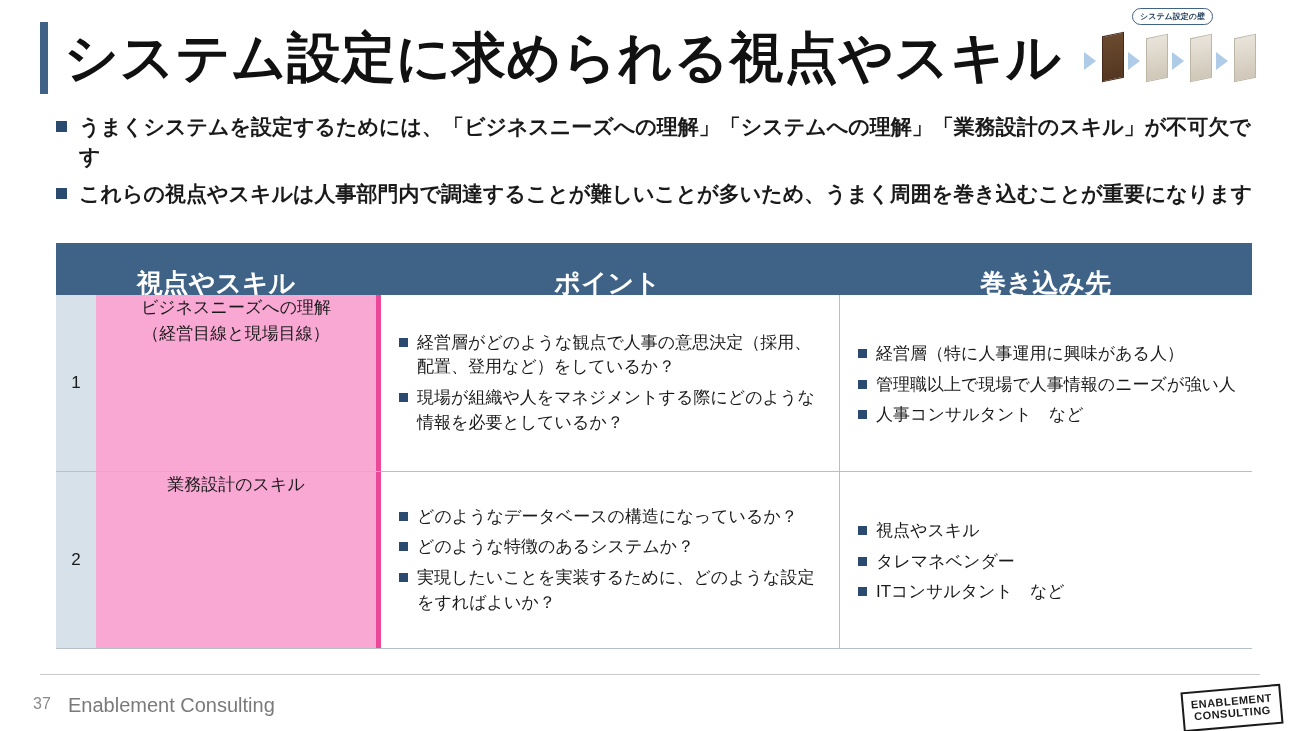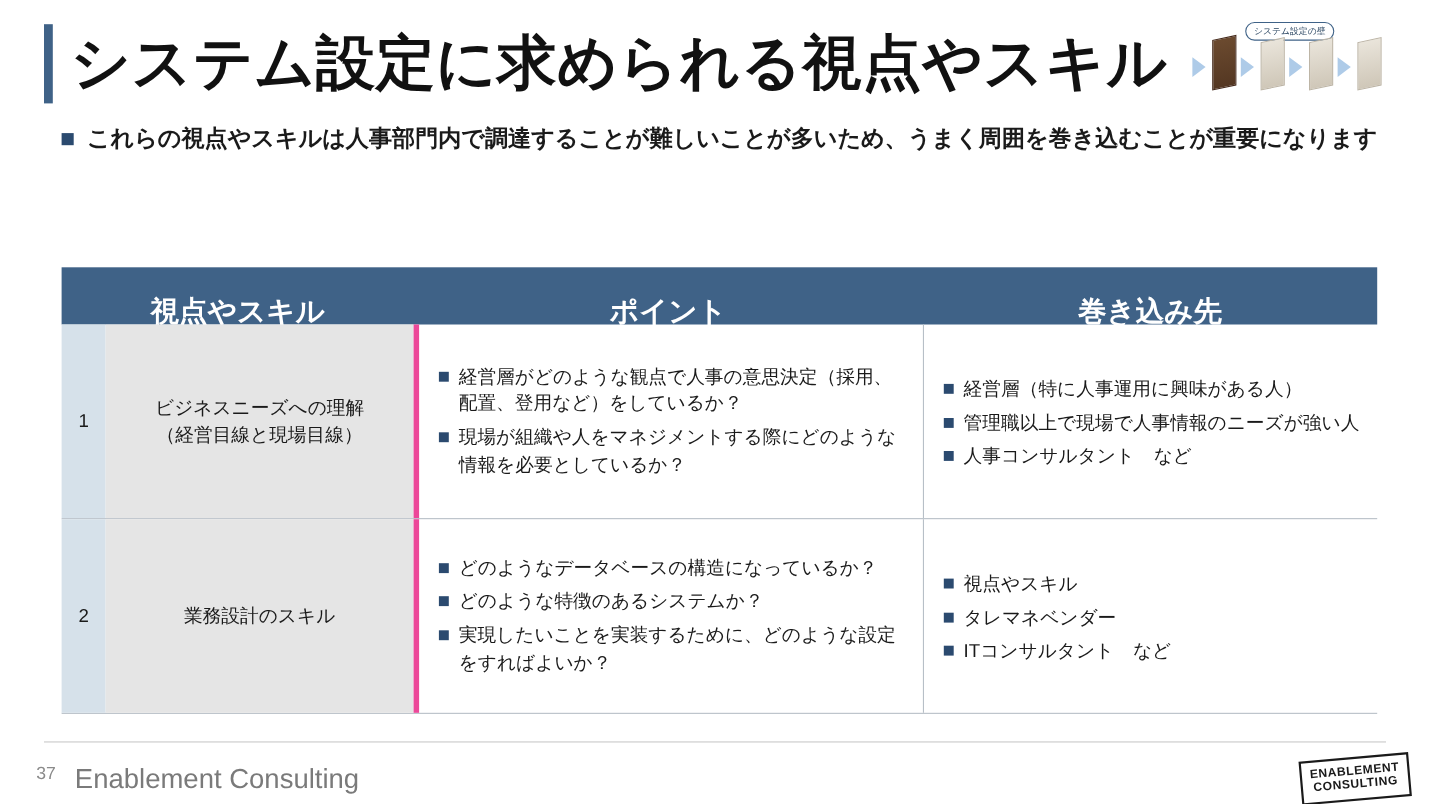--- a/index.html
+++ b/index.html
@@ -44,28 +44,29 @@
   .deco {
     position: absolute;
     right: 20px;
     top: 8px;
     width: 200px;
     height: 86px;
   }
   .deco-label {
     position: absolute;
     left: 52px;
-    top: 12px;
+    top: 0;
     border: 1px solid #3f6287;
     border-radius: 10px;
     background: #ffffff;
     color: #27435f;
     font-size: 8px;
     padding: 2px 7px;
     white-space: nowrap;
+    font-weight: bold;
   }
   .deco-arrow {
     position: absolute;
     top: 44px;
     width: 0;
     height: 0;
     border-top: 9px solid transparent;
     border-bottom: 9px solid transparent;
     border-left: 12px solid #aecbe8;
   }
@@ -148,23 +149,22 @@
     width: 40px;
     background: #d6e1ea;
     display: flex;
     align-items: center;
     justify-content: center;
     font-size: 17px;
     color: #1a1a1a;
   }
   .cell-skill {
     width: 280px;
-    background: #e5e5e5;
-    display: flex;
-    align-items: center;
+    background: #f9a8d4;
+    display: flex;
     justify-content: center;
     text-align: center;
     font-size: 17px;
     line-height: 1.5;
     padding: 0 6px;
     box-sizing: border-box;
   }
   .cell-point {
     width: 463px;
     padding: 18px 14px 18px 18px;
@@ -217,21 +217,21 @@
     position: absolute;
     left: 33px;
     top: 695px;
     font-size: 16px;
     color: #8a8a8a;
   }
   .footer-text {
     position: absolute;
     left: 68px;
     top: 694px;
-    font-size: 25px;
+    font-size: 20px;
     color: #7a7a7a;
   }
   .logo {
     position: absolute;
     right: 18px;
     top: 688px;
     width: 96px;
     height: 36px;
     border: 2px solid #1a1a1a;
     transform: rotate(-5deg);
@@ -268,20 +268,24 @@
   <div class="deco-pane" style="left:66px;"></div>
   <div class="deco-arrow" style="left:92px;"></div>
   <div class="deco-pane" style="left:110px;"></div>
   <div class="deco-arrow" style="left:136px;"></div>
   <div class="deco-pane" style="left:154px;"></div>
 </div>
 
 <div class="bullets">
   <div class="bullet">
     <div class="bullet-mark"></div>
+    <div class="bullet-text">うまくシステムを設定するためには、「ビジネスニーズへの理解」「システムへの理解」「業務設計のスキル」が不可欠です</div>
+  </div>
+  <div class="bullet">
+    <div class="bullet-mark"></div>
     <div class="bullet-text">これらの視点やスキルは人事部門内で調達することが難しいことが多いため、うまく周囲を巻き込むことが重要になります</div>
   </div>
 </div>
 
 <div class="table">
 
   <div class="thead">
     <div class="th col-skill">視点やスキル</div>
     <div class="th col-point">ポイント</div>
     <div class="th col-target">巻き込み先</div>

